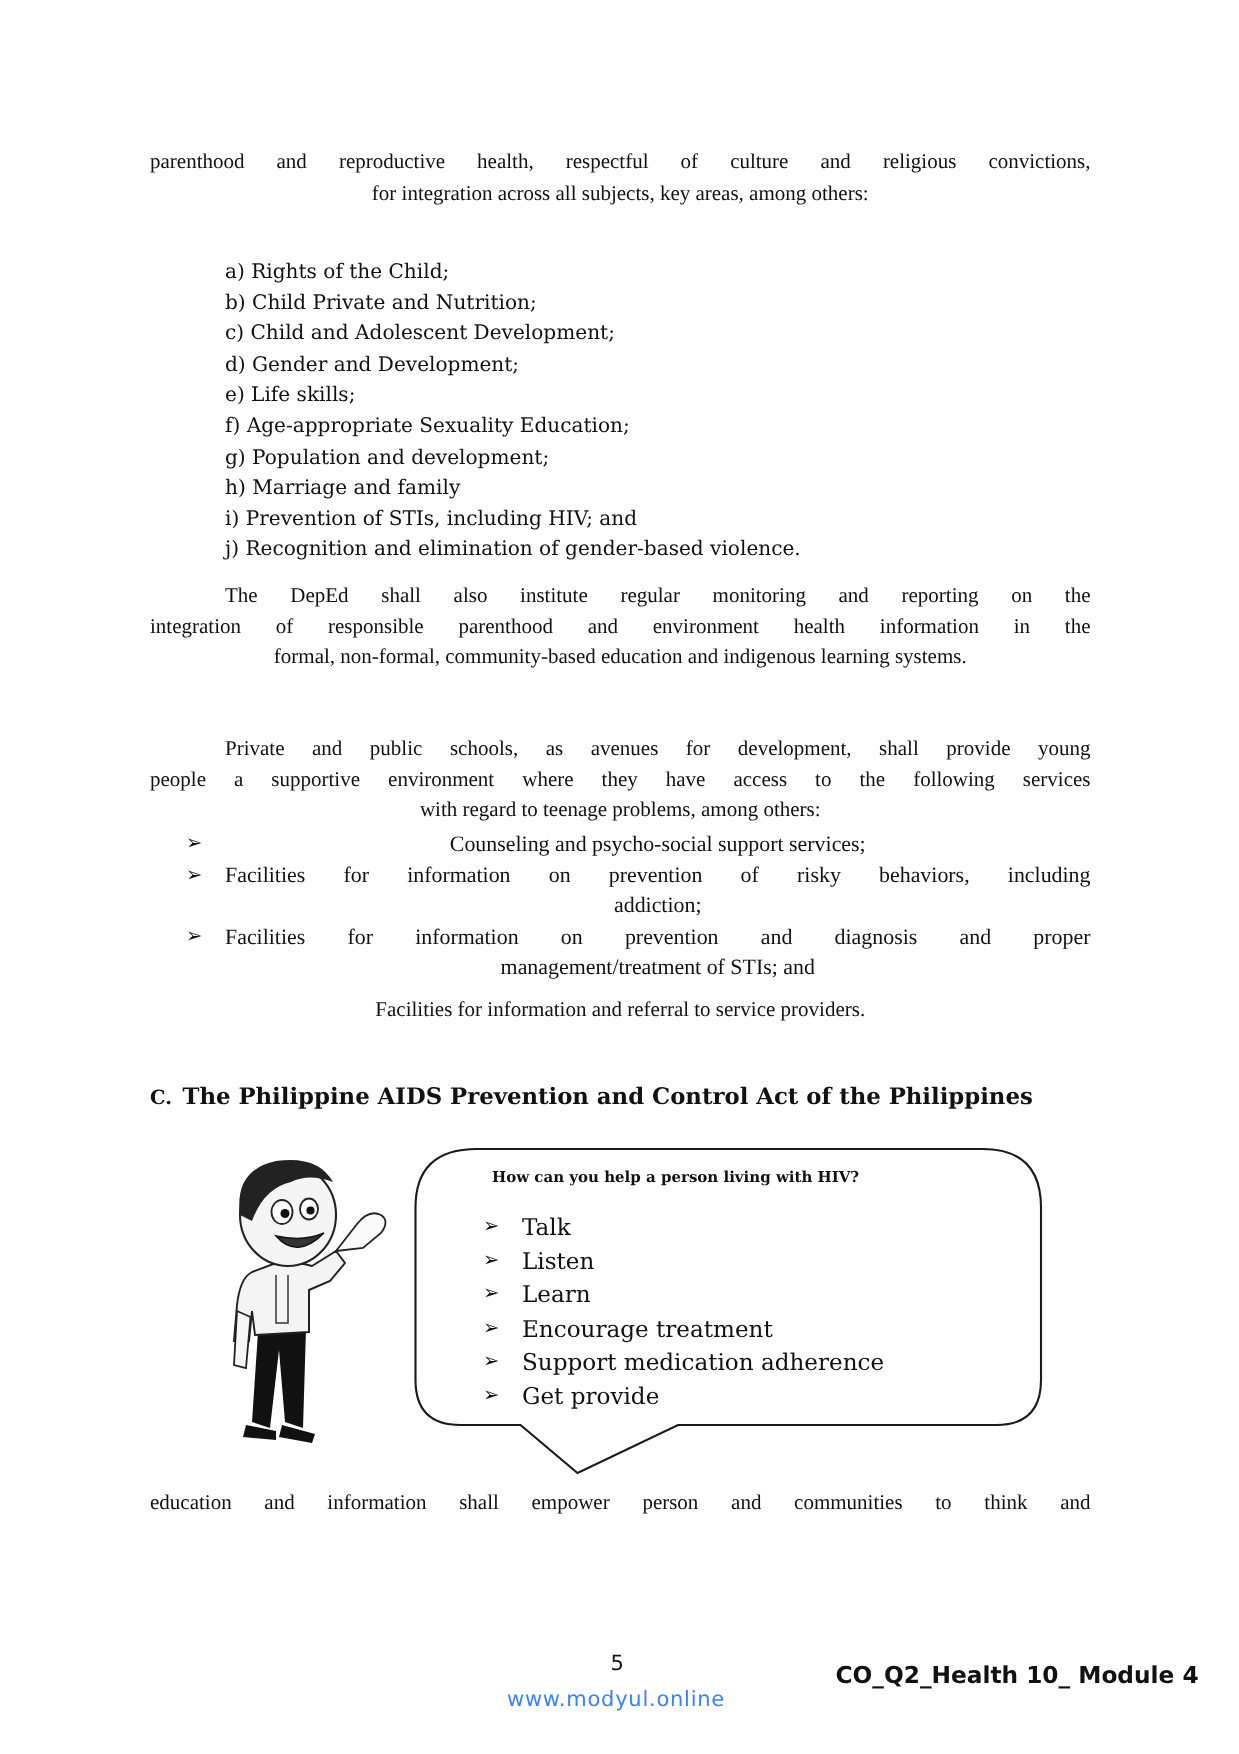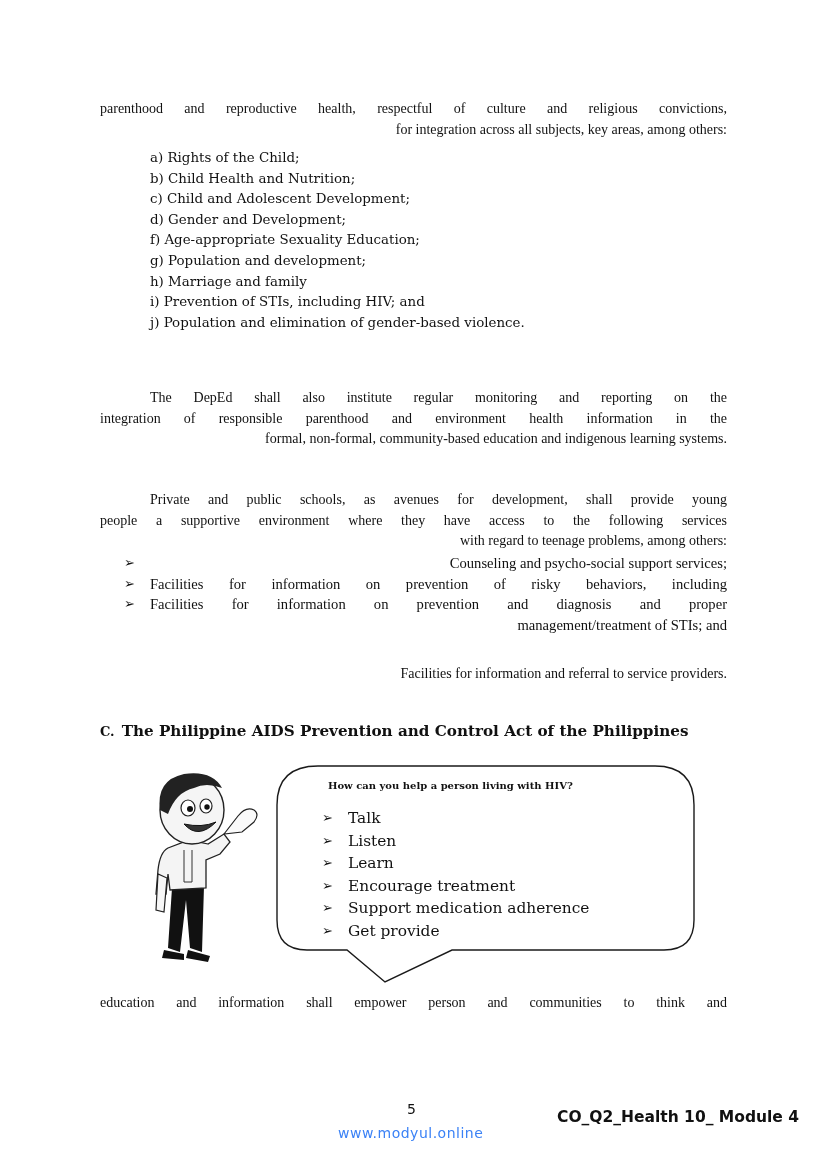--- a/index.html
+++ b/index.html
@@ -1,20 +1,20 @@
 <!DOCTYPE html>
 <html><head>
   <meta charset="utf-8">
   <style>
     html, body { margin: 0; padding: 0; background: #ffffff; }
     body { width: 826px; height: 1169px; position: relative; overflow: hidden; color: #111; font-family: "DejaVu Serif", serif; }
     .p { position: absolute; left: 100px; width: 627px; font-size: 14px; line-height: 20.6px; text-align: justify; font-family: "Liberation Serif", serif; }
     .p .indent { display: inline-block; width: 50px; }
     .justline { display: block; text-align: justify; text-align-last: justify; }
-    .lastline { display: block; text-align: right; }
+    .lastline { display: block; text-align: center; }
     .abc { position: absolute; left: 150px; width: 450px; font-family: "DejaVu Serif", serif; font-size: 13.4px; line-height: 20.6px; }
     .abc div { white-space: nowrap; }
     .bullets { position: absolute; left: 100px; width: 627px; font-family: "Liberation Serif", serif; font-size: 14.6px; line-height: 20.6px; }
     .bullet { position: relative; padding-left: 50px; }
     .bullet .arrow { position: absolute; left: 24px; top: 0; font-size: 13px; font-family: "DejaVu Sans", sans-serif; }
     .heading { position: absolute; left: 100px; top: 722px; font-family: "DejaVu Serif", serif; font-weight: bold; font-size: 15.2px; white-space: nowrap; }
     .heading .letter { font-size: 13px; margin-right: 7px; }
     .bubble-svg { position: absolute; left: 0; top: 0; }
     .bubble-title { position: absolute; left: 328px; top: 780px; font-family: "DejaVu Serif", serif; font-weight: bold; font-size: 10px; white-space: nowrap; }
     .bubble-list { position: absolute; left: 322px; top: 807px; font-family: "DejaVu Serif", serif; font-size: 15.4px; line-height: 22.6px; }
@@ -27,30 +27,31 @@
     .footer-module { position: absolute; left: 557px; top: 1108px; font-family: "DejaVu Sans", sans-serif; font-weight: bold; font-size: 15.5px; }
   </style>
 </head>
 <body>
 
 <div class="p" style="top:99px;">
   <span class="justline">parenthood and reproductive health, respectful of culture and religious convictions,</span>
   <span class="lastline">for integration across all subjects, key areas, among others:</span>
 </div>
 
-<div class="abc" style="top:148px;">
+<div class="abc" style="top:172px;">
   <div>a) Rights of the Child;</div>
-  <div>b) Child Health and Nutrition;</div>
+  <div>b) Child Private and Nutrition;</div>
   <div>c) Child and Adolescent Development;</div>
   <div>d) Gender and Development;</div>
+  <div>e) Life skills;</div>
   <div>f) Age-appropriate Sexuality Education;</div>
   <div>g) Population and development;</div>
   <div>h) Marriage and family</div>
   <div>i) Prevention of STIs, including HIV; and</div>
-  <div>j) Population and elimination of gender-based violence.</div>
+  <div>j) Recognition and elimination of gender-based violence.</div>
 </div>
 
 <div class="p" style="top:388px;">
   <span class="justline"><span class="indent"></span><span>The DepEd shall also institute regular monitoring and reporting on the</span></span>
   <span class="justline">integration of responsible parenthood and environment health information in the</span>
   <span class="lastline">formal, non-formal, community-based education and indigenous learning systems.</span>
 </div>
 
 <div class="p" style="top:490px;">
   <span class="justline"><span class="indent"></span><span>Private and public schools, as avenues for development, shall provide young</span></span>
@@ -59,20 +60,21 @@
 </div>
 
 <div class="bullets" style="top:553px;">
   <div class="bullet">
     <span class="arrow">➢</span>
     <span class="lastline">Counseling and psycho-social support services;</span>
   </div>
   <div class="bullet">
     <span class="arrow">➢</span>
     <span class="justline">Facilities for information on prevention of risky behaviors, including</span>
+    <span class="lastline">addiction;</span>
   </div>
   <div class="bullet">
     <span class="arrow">➢</span>
     <span class="justline">Facilities for information on prevention and diagnosis and proper</span>
     <span class="lastline">management/treatment of STIs; and</span>
   </div>
 </div>
 
 <div class="p" style="top:664px;">
   <span class="lastline">Facilities for information and referral to service providers.</span>

